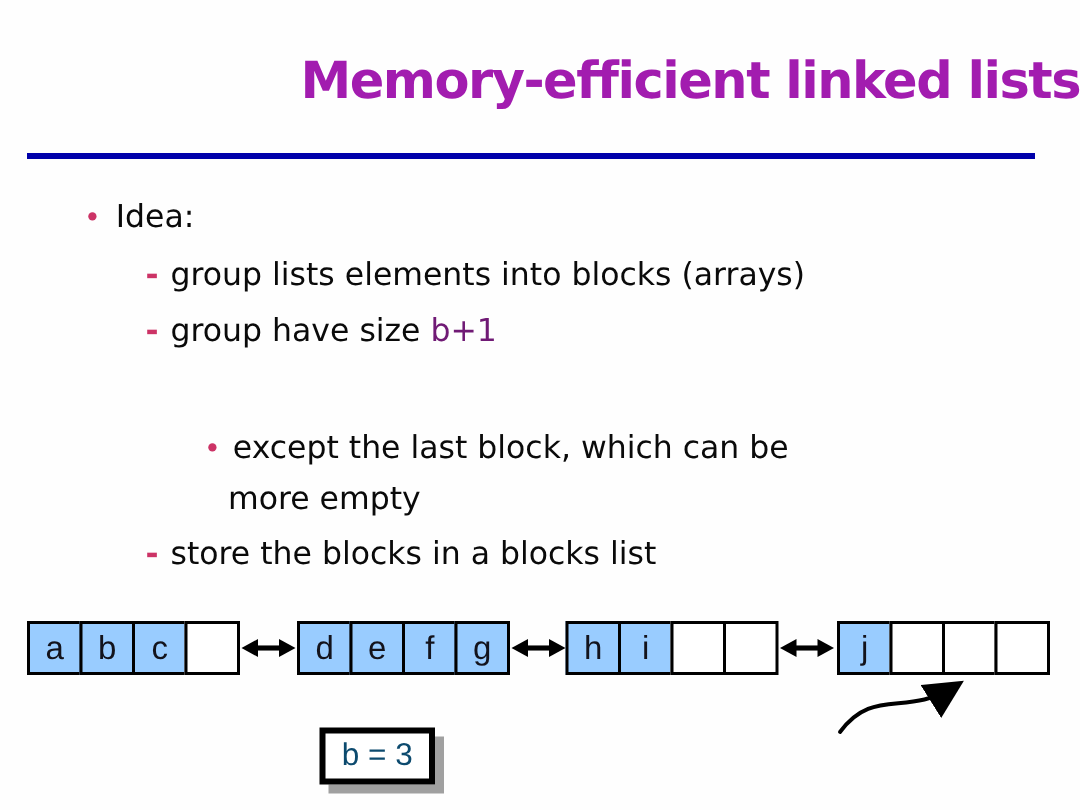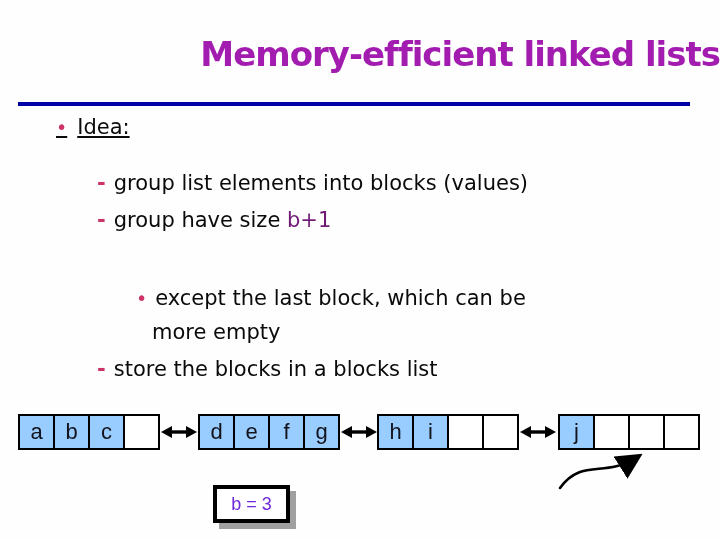--- a/index.html
+++ b/index.html
@@ -26,39 +26,39 @@
   }
   .cell:first-child{margin-left:0;}
   .cell.filled{background:#99ccff;}
 
   .darrow{position:absolute;top:424px;width:38px;height:16px;}
 
   .label-box{
     position:absolute;background:#ffffff;border:4px solid #000;
     box-shadow:6px 6px 0 #a0a0a0;box-sizing:border-box;
     display:flex;align-items:center;
-    font-family:"Liberation Sans",sans-serif;font-size:18px;color:#6d28d9;
+    font-family:"Liberation Sans",sans-serif;font-size:21px;color:#0c4a6e;
     white-space:nowrap;
   }
   .box-b{left:213px;top:485px;width:77px;height:38px;justify-content:center;}
   .box-last{left:421px;top:483px;width:281px;height:41px;padding-left:9px;}
 
   .curve-arrow{position:absolute;left:540px;top:446px;width:140px;height:44px;}
 </style>
 </head>
 <body>
 
 <div class="slide">
 
   <h1 class="title">Memory-efficient linked lists</h1>
   <div class="rule"></div>
 
-  <div class="tline" style="left:56px;top:114px;text-decoration:underline;"><span class="marker-dot">•</span><span style="margin-left:10px;">Idea:</span></div>
+  <div class="tline" style="left:56px;top:131px;"><span class="marker-dot">•</span><span style="margin-left:10px;">Idea:</span></div>
 
-  <div class="tline" style="left:97px;top:170px;"><span class="marker-dash">-</span><span style="margin-left:8px;">group list elements into blocks (values)</span></div>
+  <div class="tline" style="left:97px;top:170px;"><span class="marker-dash">-</span><span style="margin-left:8px;">group lists elements into blocks (arrays)</span></div>
 
   <div class="tline" style="left:97px;top:207px;"><span class="marker-dash">-</span><span style="margin-left:8px;">group have size </span><span class="term">b+1</span></div>
 
 
   <div class="tline" style="left:136px;top:285px;"><span class="marker-dot">•</span><span style="margin-left:8px;">except the last block, which can be</span></div>
 
   <div class="tline" style="left:152px;top:319px;"><span>more empty</span></div>
 
   <div class="tline" style="left:97px;top:356px;"><span class="marker-dash">-</span><span style="margin-left:8px;">store the blocks in a blocks list</span></div>
 

